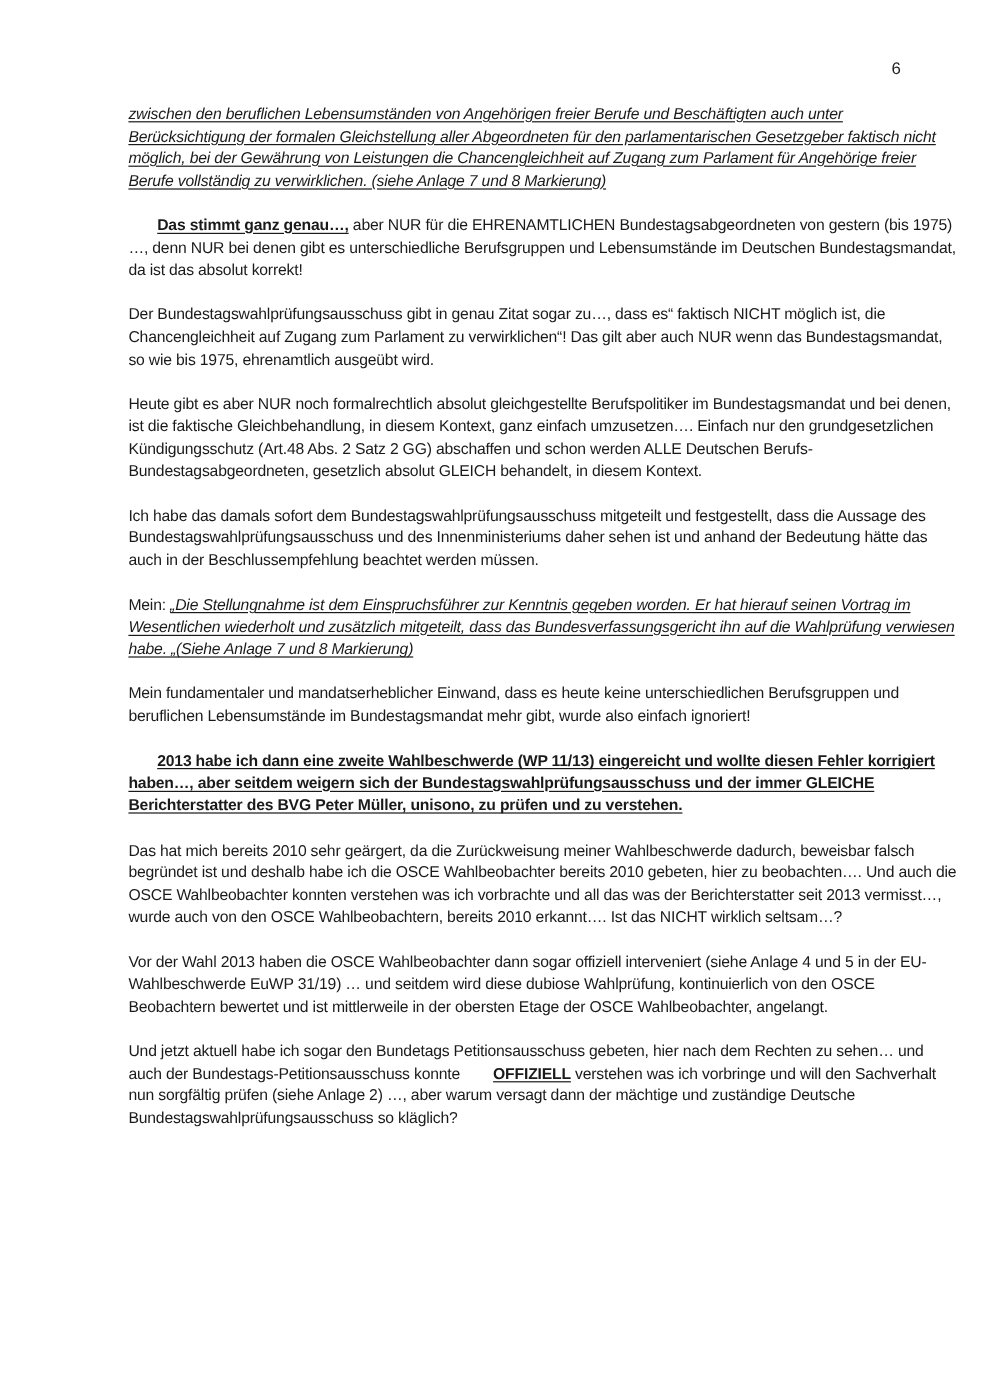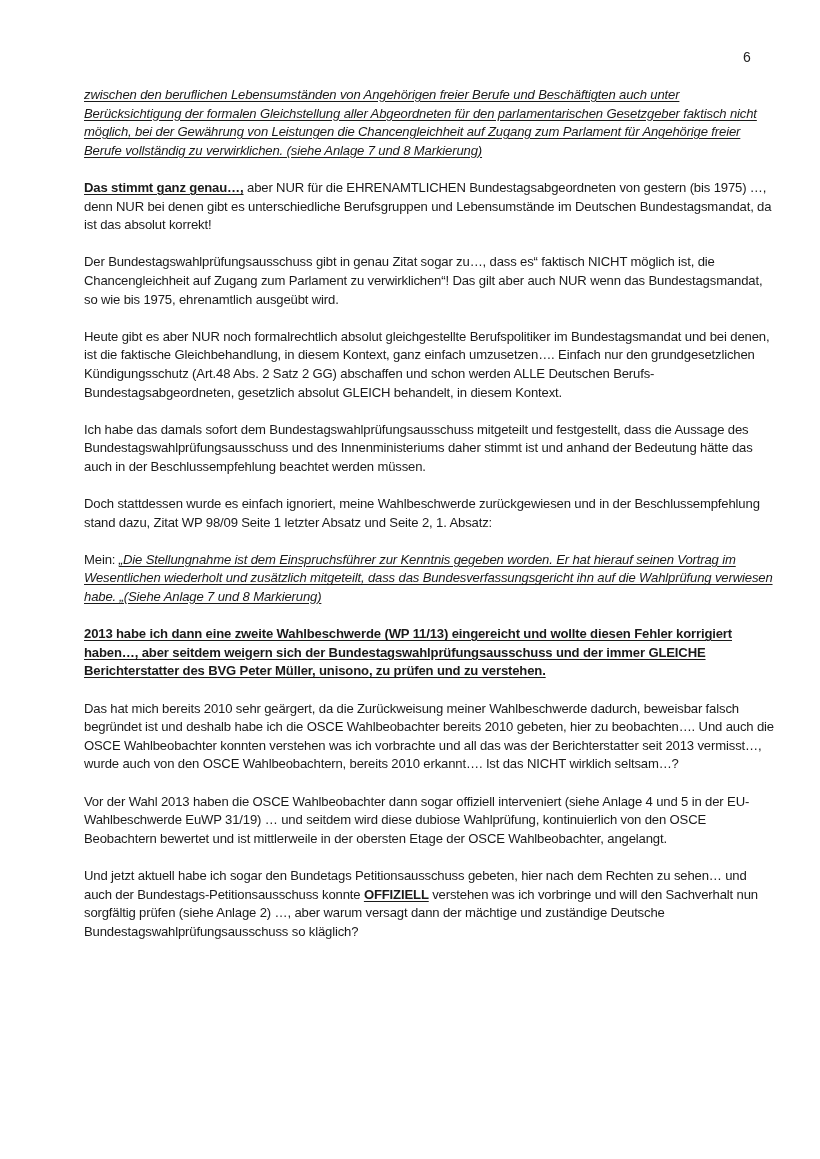--- a/index.html
+++ b/index.html
@@ -17,39 +17,40 @@
     }
     .page-number {
       position: absolute;
       left: 743px;
       top: 49px;
       font-size: 14px;
       color: #222;
     }
     .content {
       position: absolute;
-      left: 84px;
+      left: 107px;
       top: 86px;
       width: 690px;
       font-size: 13.1px;
       line-height: 18.6px;
       letter-spacing: -0.15px;
     }
     .para {
       margin: 0 0 18.6px 0;
     }
     .quote {
       font-style: italic;
       text-decoration: underline;
       text-underline-offset: 2px;
     }
     .bold-u {
       font-weight: bold;
       text-decoration: underline;
       text-underline-offset: 2px;
+      margin-left: 24px;
     }
   </style>
 </head>
 <body>
 
 <div class="page-number">6</div>
 
 <div class="content">
 
   <p class="para">
@@ -57,28 +58,28 @@
   </p>
 
   <p class="para">
     <span class="bold-u">Das stimmt ganz genau…,</span><span> aber NUR für die EHRENAMTLICHEN Bundestagsabgeordneten von gestern (bis 1975) …, denn NUR bei denen gibt es unterschiedliche Berufsgruppen und Lebensumstände im Deutschen Bundestagsmandat, da ist das absolut korrekt!</span>
   </p>
 
   <p class="para">Der Bundestagswahlprüfungsausschuss gibt in genau Zitat sogar zu…, dass es“ faktisch NICHT möglich ist, die Chancengleichheit auf Zugang zum Parlament zu verwirklichen“! Das gilt aber auch NUR wenn das Bundestagsmandat, so wie bis 1975, ehrenamtlich ausgeübt wird.</p>
 
   <p class="para">Heute gibt es aber NUR noch formalrechtlich absolut gleichgestellte Berufspolitiker im Bundestagsmandat und bei denen, ist die faktische Gleichbehandlung, in diesem Kontext, ganz einfach umzusetzen…. Einfach nur den grundgesetzlichen Kündigungsschutz (Art.48 Abs. 2 Satz 2 GG) abschaffen und schon werden ALLE Deutschen Berufs-Bundestagsabgeordneten, gesetzlich absolut GLEICH behandelt, in diesem Kontext.</p>
 
-  <p class="para">Ich habe das damals sofort dem Bundestagswahlprüfungsausschuss mitgeteilt und festgestellt, dass die Aussage des Bundestagswahlprüfungsausschuss und des Innenministeriums daher stimmt ist und anhand der Bedeutung hätte das auch in der Beschlussempfehlung beachtet werden müssen.</p>
+  <p class="para">Ich habe das damals sofort dem Bundestagswahlprüfungsausschuss mitgeteilt und festgestellt, dass die Aussage des Bundestagswahlprüfungsausschuss und des Innenministeriums daher sehen ist und anhand der Bedeutung hätte das auch in der Beschlussempfehlung beachtet werden müssen.</p>
 
-  <p class="para">Doch stattdessen wurde es einfach ignoriert, meine Wahlbeschwerde zurückgewiesen und in der Beschlussempfehlung stand dazu, Zitat WP 98/09 Seite 1 letzter Absatz und Seite 2, 1. Absatz:</p>
 
   <p class="para">
     <span>Mein: </span><span class="quote">„Die Stellungnahme ist dem Einspruchsführer zur Kenntnis gegeben worden. Er hat hierauf seinen Vortrag im Wesentlichen wiederholt und zusätzlich mitgeteilt, dass das Bundesverfassungsgericht ihn auf die Wahlprüfung verwiesen habe. „(Siehe Anlage 7 und 8 Markierung)</span>
   </p>
 
+  <p class="para">Mein fundamentaler und mandatserheblicher Einwand, dass es heute keine unterschiedlichen Berufsgruppen und beruflichen Lebensumstände im Bundestagsmandat mehr gibt, wurde also einfach ignoriert!</p>
 
   <p class="para">
     <span class="bold-u">2013 habe ich dann eine zweite Wahlbeschwerde (WP 11/13) eingereicht und wollte diesen Fehler korrigiert haben…, aber seitdem weigern sich der Bundestagswahlprüfungsausschuss und der immer GLEICHE Berichterstatter des BVG Peter Müller, unisono, zu prüfen und zu verstehen.</span>
   </p>
 
   <p class="para">Das hat mich bereits 2010 sehr geärgert, da die Zurückweisung meiner Wahlbeschwerde dadurch, beweisbar falsch begründet ist und deshalb habe ich die OSCE Wahlbeobachter bereits 2010 gebeten, hier zu beobachten…. Und auch die OSCE Wahlbeobachter konnten verstehen was ich vorbrachte und all das was der Berichterstatter seit 2013 vermisst…, wurde auch von den OSCE Wahlbeobachtern, bereits 2010 erkannt…. Ist das NICHT wirklich seltsam…?</p>
 
   <p class="para">Vor der Wahl 2013 haben die OSCE Wahlbeobachter dann sogar offiziell interveniert (siehe Anlage 4 und 5 in der EU- Wahlbeschwerde EuWP 31/19) … und seitdem wird diese dubiose Wahlprüfung, kontinuierlich von den OSCE Beobachtern bewertet und ist mittlerweile in der obersten Etage der OSCE Wahlbeobachter, angelangt.</p>
 
   <p class="para">

